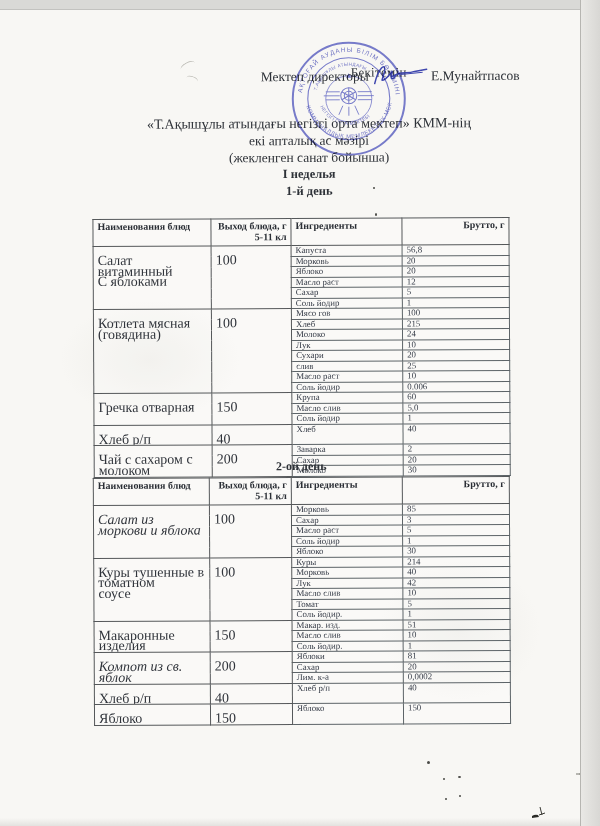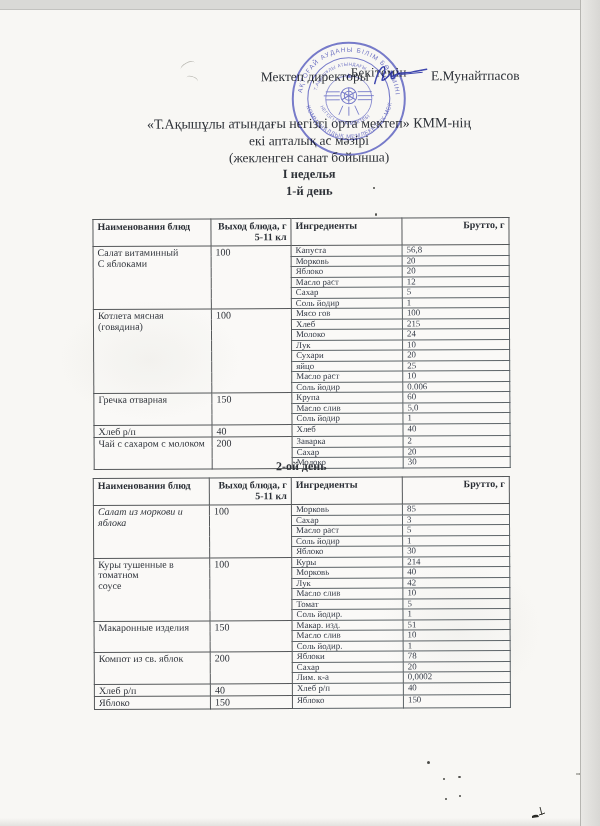--- a/index.html
+++ b/index.html
@@ -41,21 +41,21 @@
     font-size:12px;font-weight:bold;}
 
   table.menu{position:absolute;border-collapse:collapse;table-layout:fixed;width:416px;
     background:rgba(255,255,255,.25);}
   .menu th,.menu td{border:1px solid #55585a;overflow:hidden;}
   .menu th{font-size:10px;font-weight:bold;line-height:11px;height:24px;
     vertical-align:top;padding:1px 4px;text-align:left;color:#2b2f36;}
   .menu th.c{text-align:right;}
   .menu td{font-size:8.9px;line-height:9.5px;vertical-align:top;padding:0 4px;
     white-space:nowrap;color:#363c48;}
-  .menu td.dish,.menu td.out{font-size:10px;line-height:10.5px;padding-top:1px;color:#30343b;border-radius:9px;}
+  .menu td.dish,.menu td.out{font-size:14px;line-height:10.5px;padding-top:9px;color:#30343b;border-radius:9px;}
   .menu td.ing,.menu td.val{height:9.4px;border-color:#5d6468;}
   .t-one{left:93px;top:218px;}
   .t-two{left:92px;top:477px;}
 
   .speck{position:absolute;background:#4a4a46;border-radius:50%;z-index:5;}
   .graymark{position:absolute;background:none;border-top:1.5px solid #c3c2bc;
     border-radius:50%;z-index:5;}
   .blot{position:absolute;z-index:5;}
 </style>
 </head>
@@ -175,21 +175,21 @@
         </tr>
         <tr>
           <td class="ing">Лук</td>
           <td class="val">10</td>
         </tr>
         <tr>
           <td class="ing">Сухари</td>
           <td class="val">20</td>
         </tr>
         <tr>
-          <td class="ing">яйцо</td>
+          <td class="ing">слив</td>
           <td class="val">25</td>
         </tr>
         <tr>
           <td class="ing">Масло раст</td>
           <td class="val">10</td>
         </tr>
         <tr>
           <td class="ing">Соль йодир</td>
           <td class="val">0.006</td>
         </tr>
@@ -304,24 +304,24 @@
         </tr>
         <tr>
           <td class="ing">Масло слив</td>
           <td class="val">10</td>
         </tr>
         <tr>
           <td class="ing">Соль йодир.</td>
           <td class="val">1</td>
         </tr>
         <tr>
-          <td rowspan="3" class="dish" style="white-space: normal;">Компот из св. яблок</td>
+          <td rowspan="3" class="dish" style="white-space: normal; font-style: italic;">Компот из св. яблок</td>
           <td rowspan="3" class="out">200</td>
           <td class="ing">Яблоки</td>
-          <td class="val">78</td>
+          <td class="val">81</td>
         </tr>
         <tr>
           <td class="ing">Сахар</td>
           <td class="val">20</td>
         </tr>
         <tr>
           <td class="ing">Лим. к-а</td>
           <td class="val">0,0002</td>
         </tr>
         <tr>

